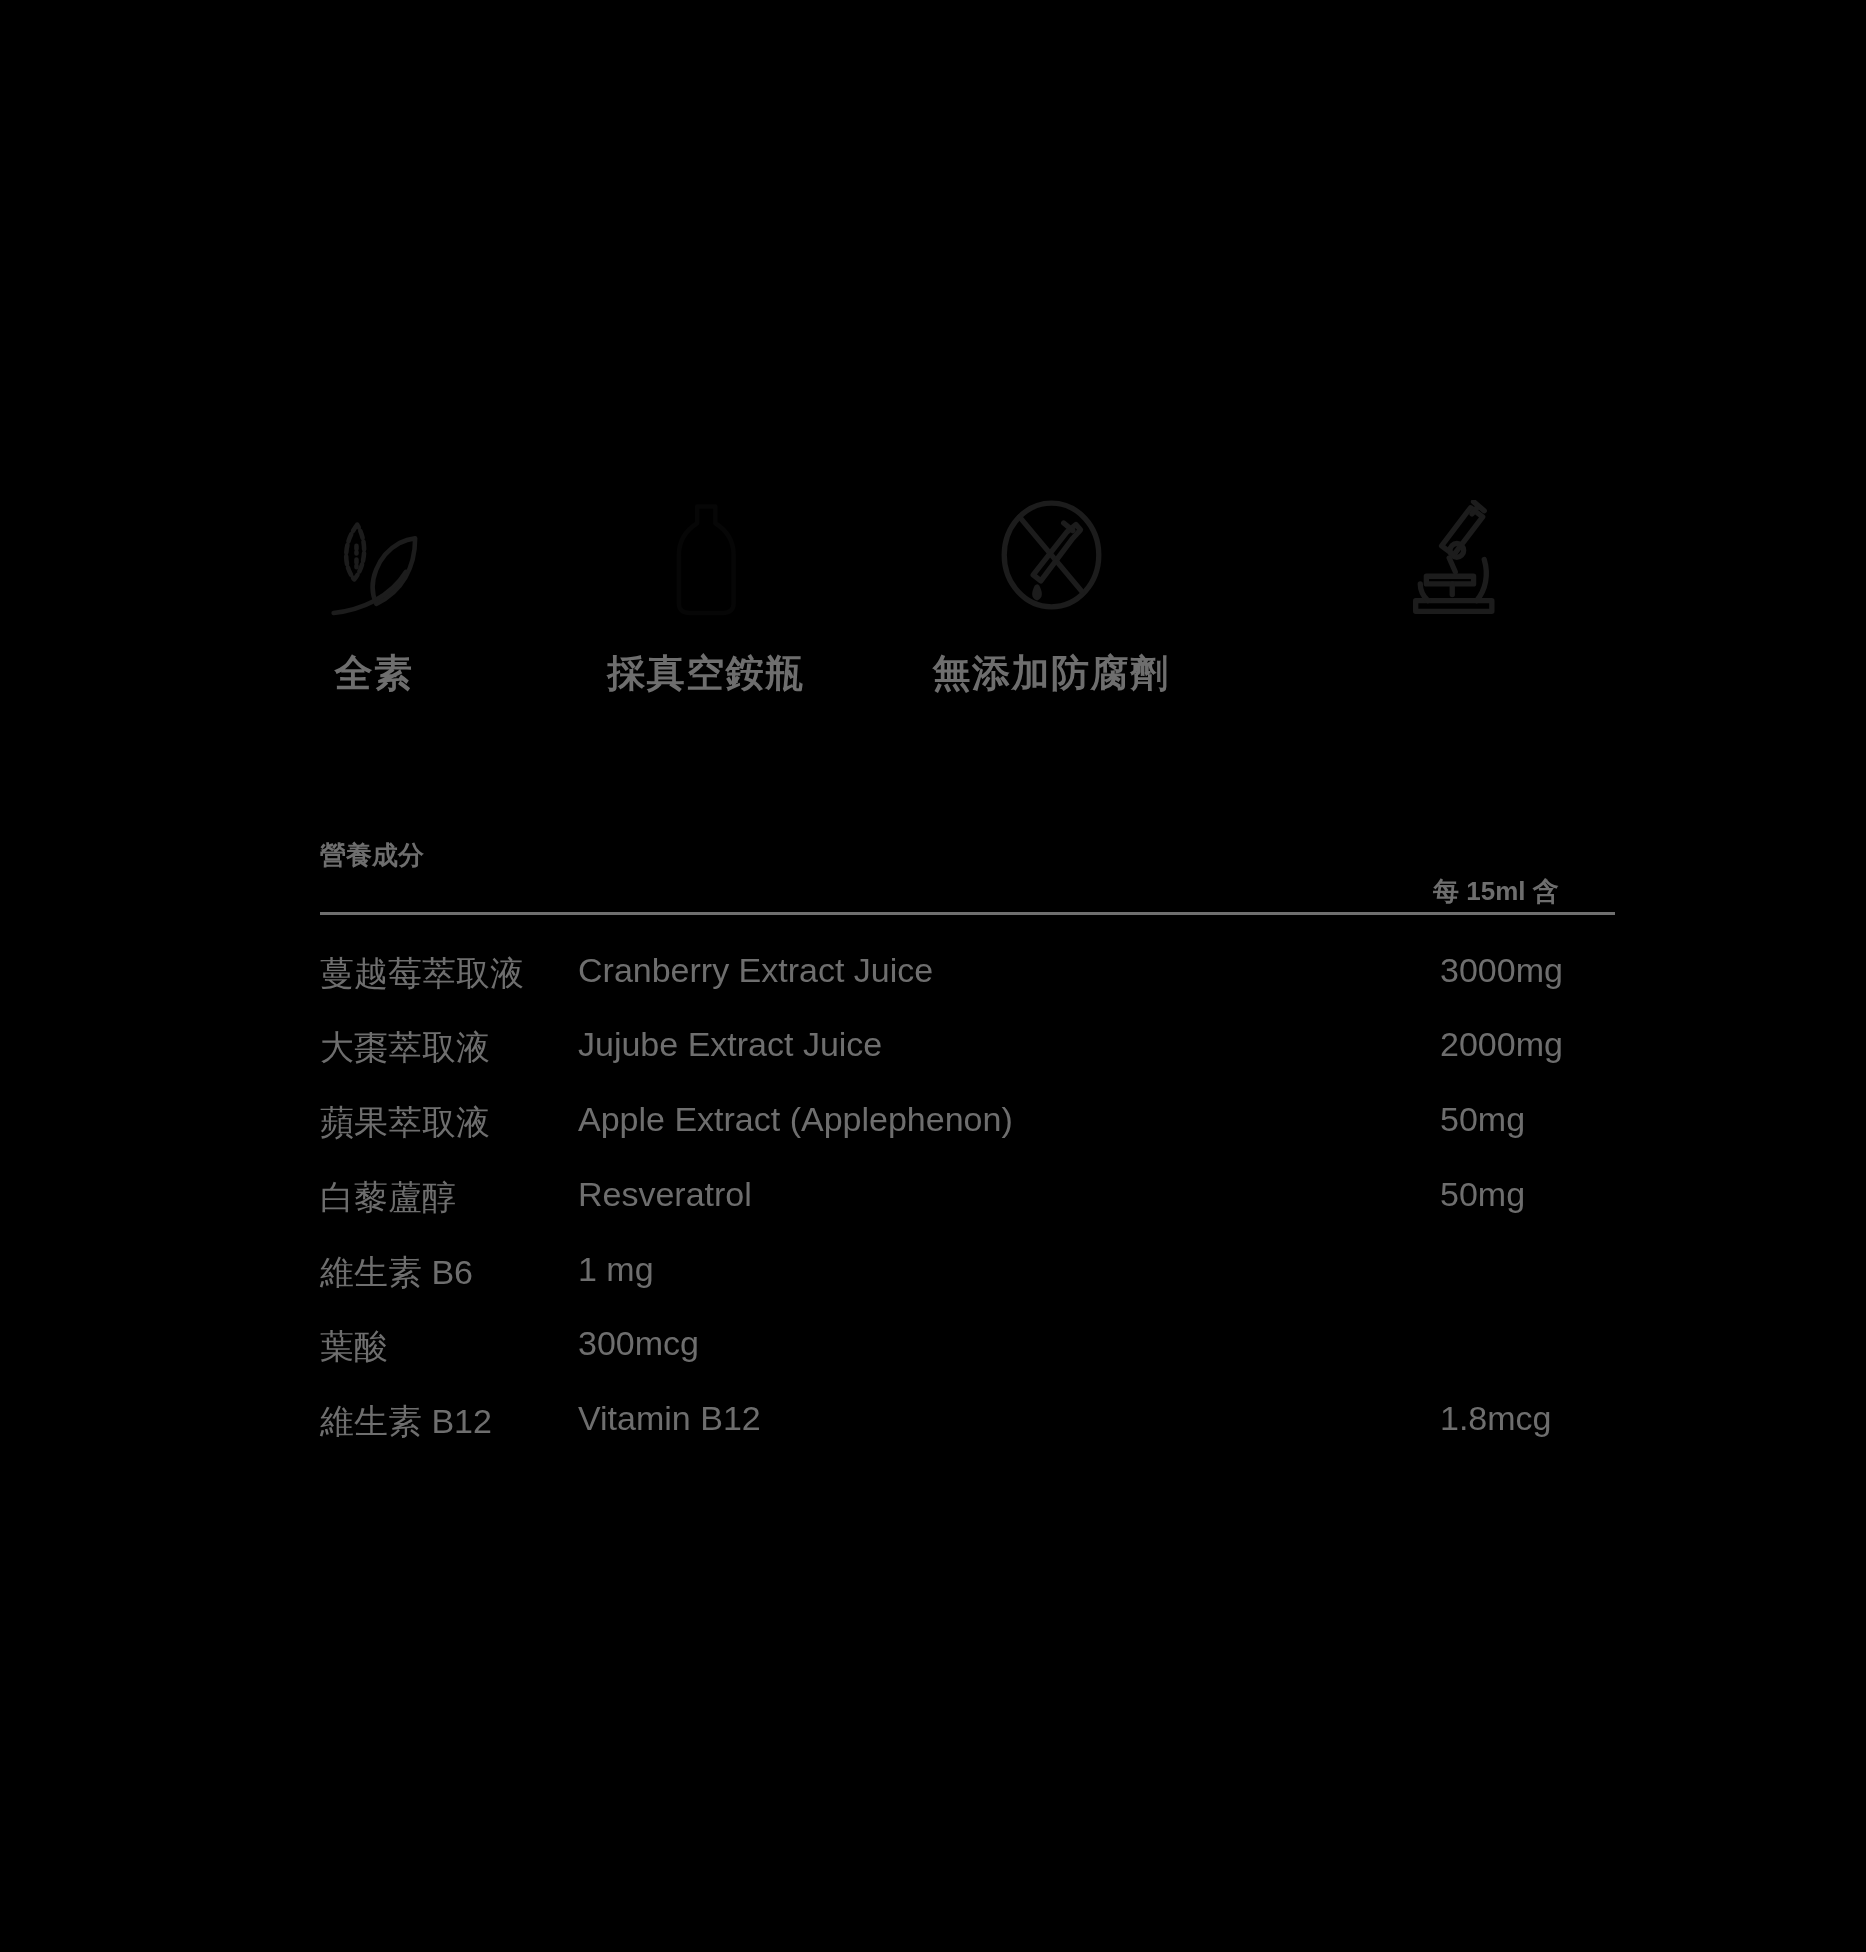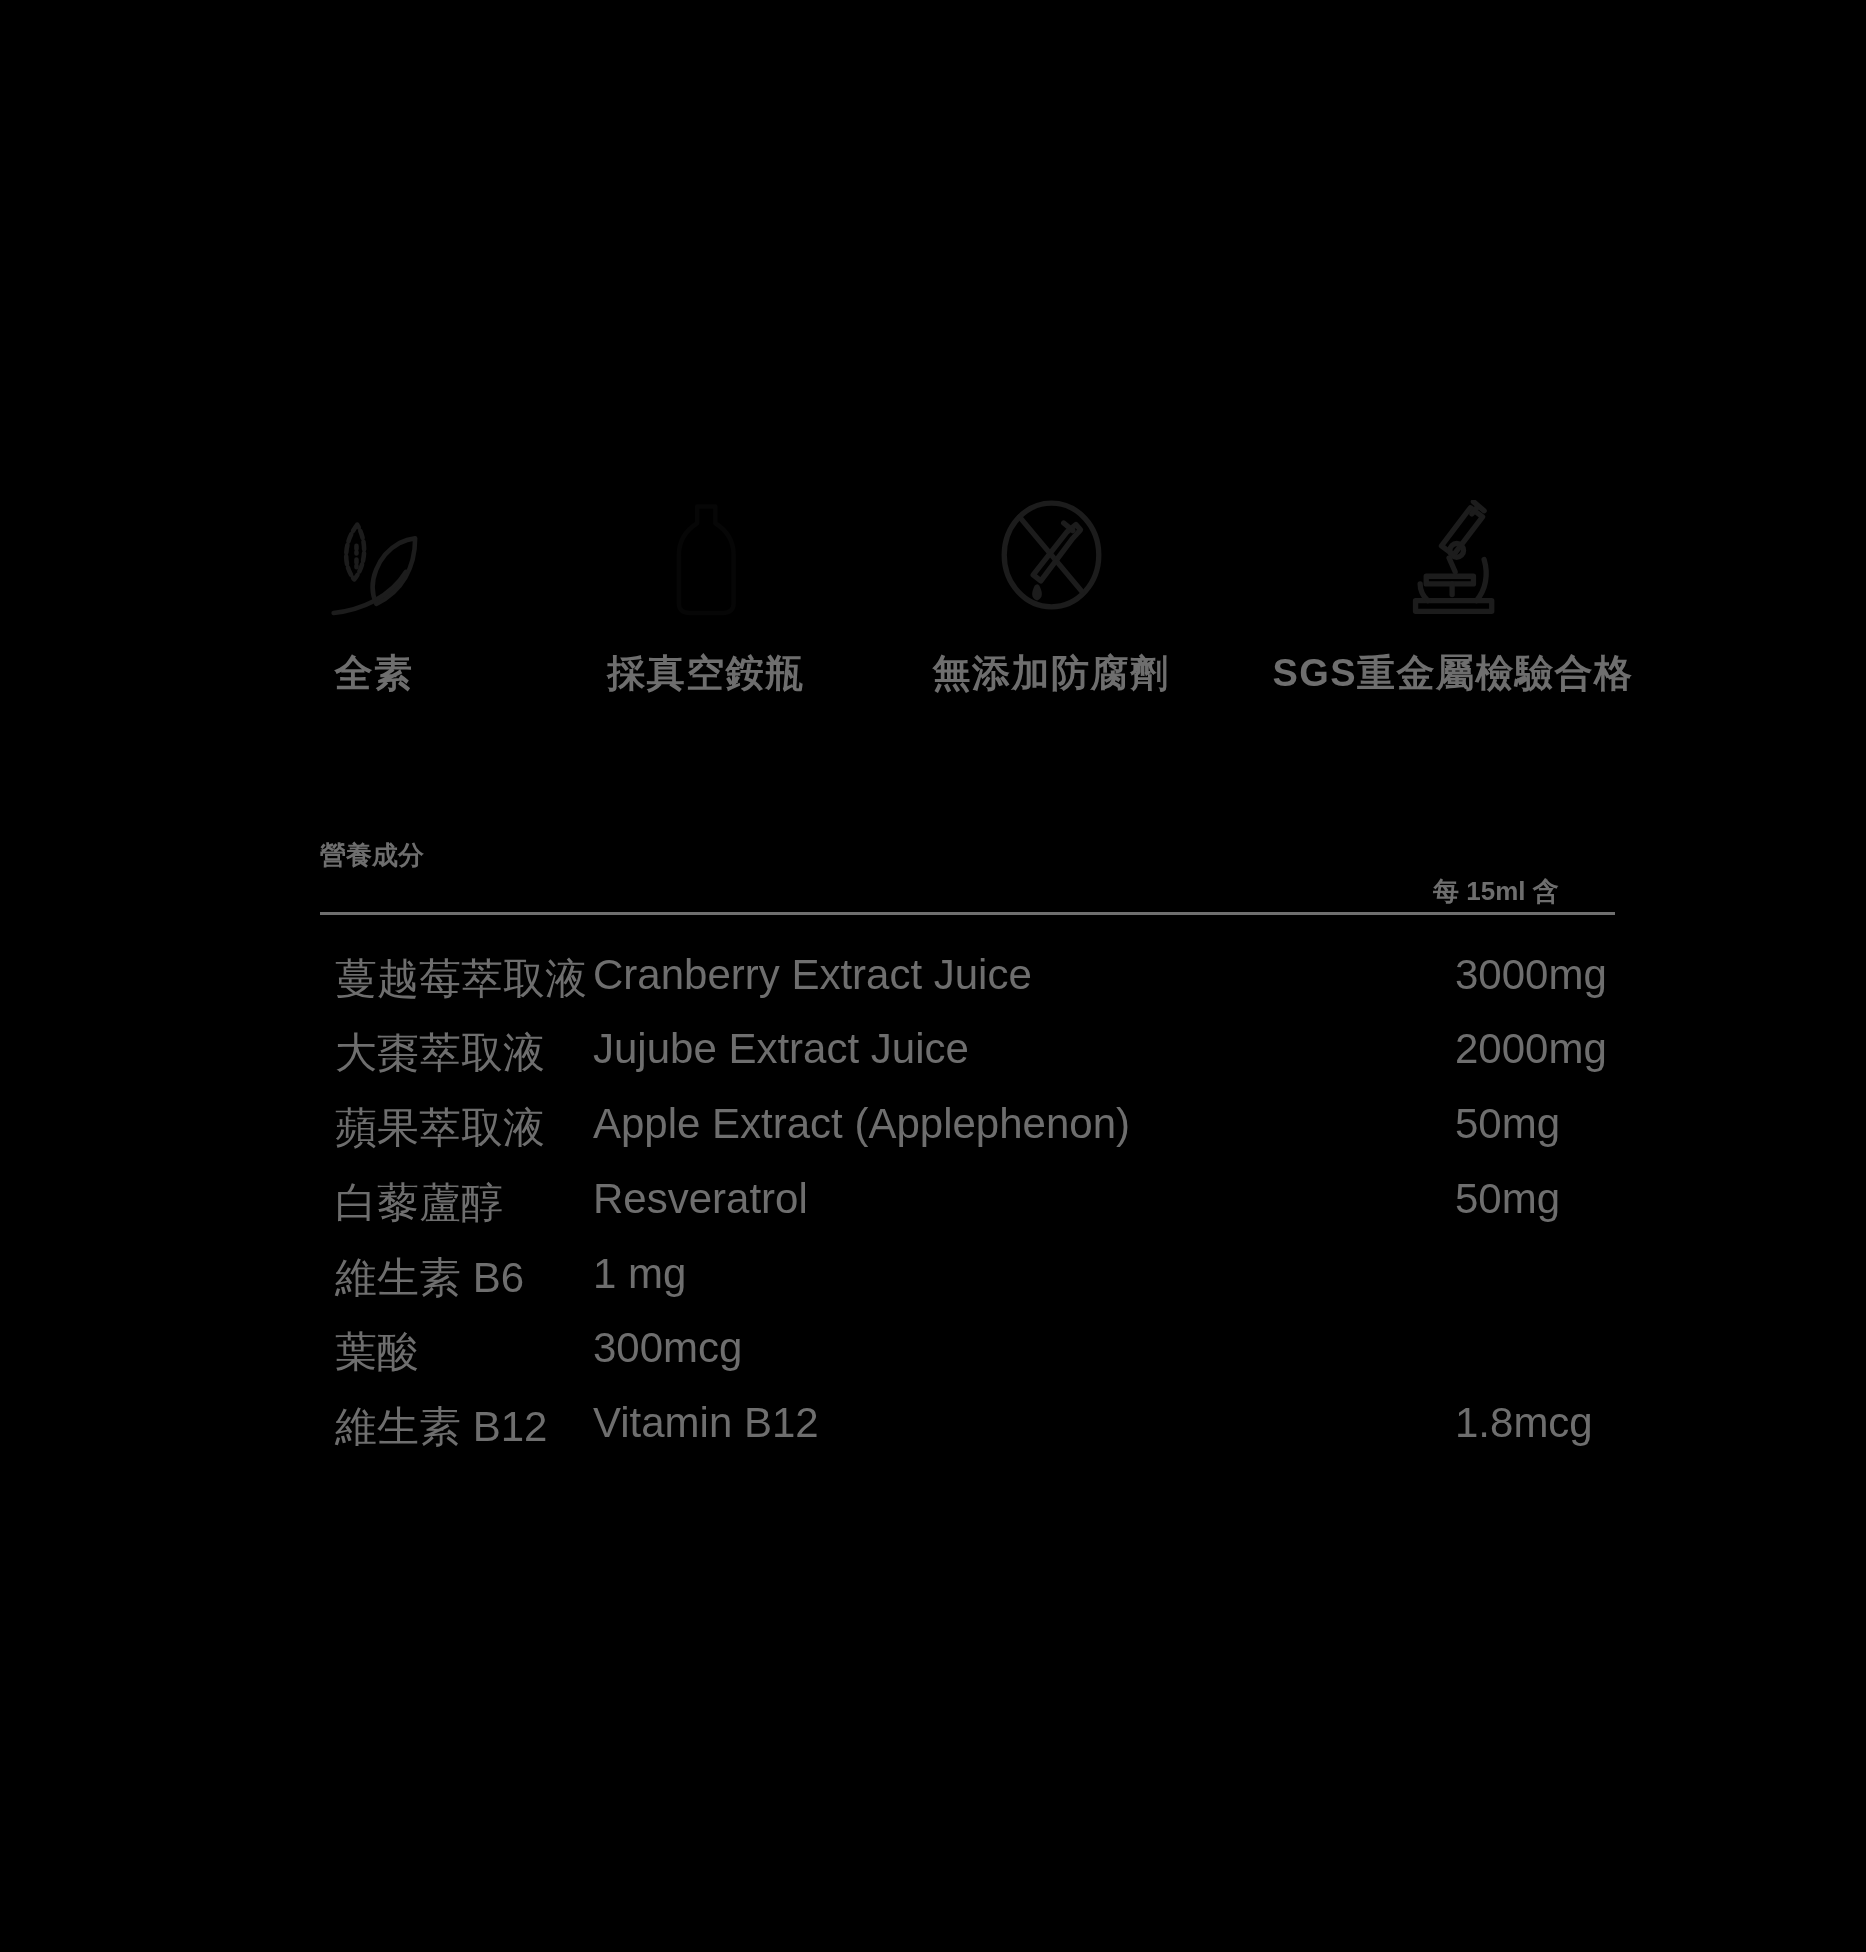--- a/index.html
+++ b/index.html
@@ -55,25 +55,25 @@
     position: absolute;
     left: 320px;
     top: 912px;
     width: 1295px;
     height: 3.1px;
     background: #6f6f6f;
   }
 
   .row {
     position: absolute;
-    left: 335px;
+    left: 320px;
     width: 1295px;
     display: grid;
     grid-template-columns: 258px 862px 175px;
-    font-size: 42px;
+    font-size: 34px;
     color: #6e6e6e;
     white-space: nowrap;
   }
 
   svg { display: block; }
 </style>
 </head>
 <body>
 
 <div class="canvas">
@@ -120,21 +120,20 @@
         <path d="M92 2 l14 12 M98 8 l-8 10"></path>
         <circle cx="70" cy="66" r="9"></circle>
         <path d="M60 76 l8 18"></path>
         <path d="M30 100 h62 v10 H30 Z"></path>
         <path d="M64 110 v14"></path>
         <path d="M96 132 c12 -14 16 -34 10 -54"></path>
         <path d="M16 132 h100 v14 H16 Z"></path>
         <path d="M22 110 c0 10 4 16 10 22"></path>
       </svg>
     </div>
-    <div class="badge-label">SGS重金屬檢驗合格</div>
   </div>
 
   <div class="th th-left">營養成分</div>
   <div class="th th-right">每 15ml 含</div>
   <div class="divider"></div>
 
   <div class="row" style="top:951px">
     <span>蔓越莓萃取液</span>
     <span>Cranberry Extract Juice</span>
     <span>3000mg</span>

